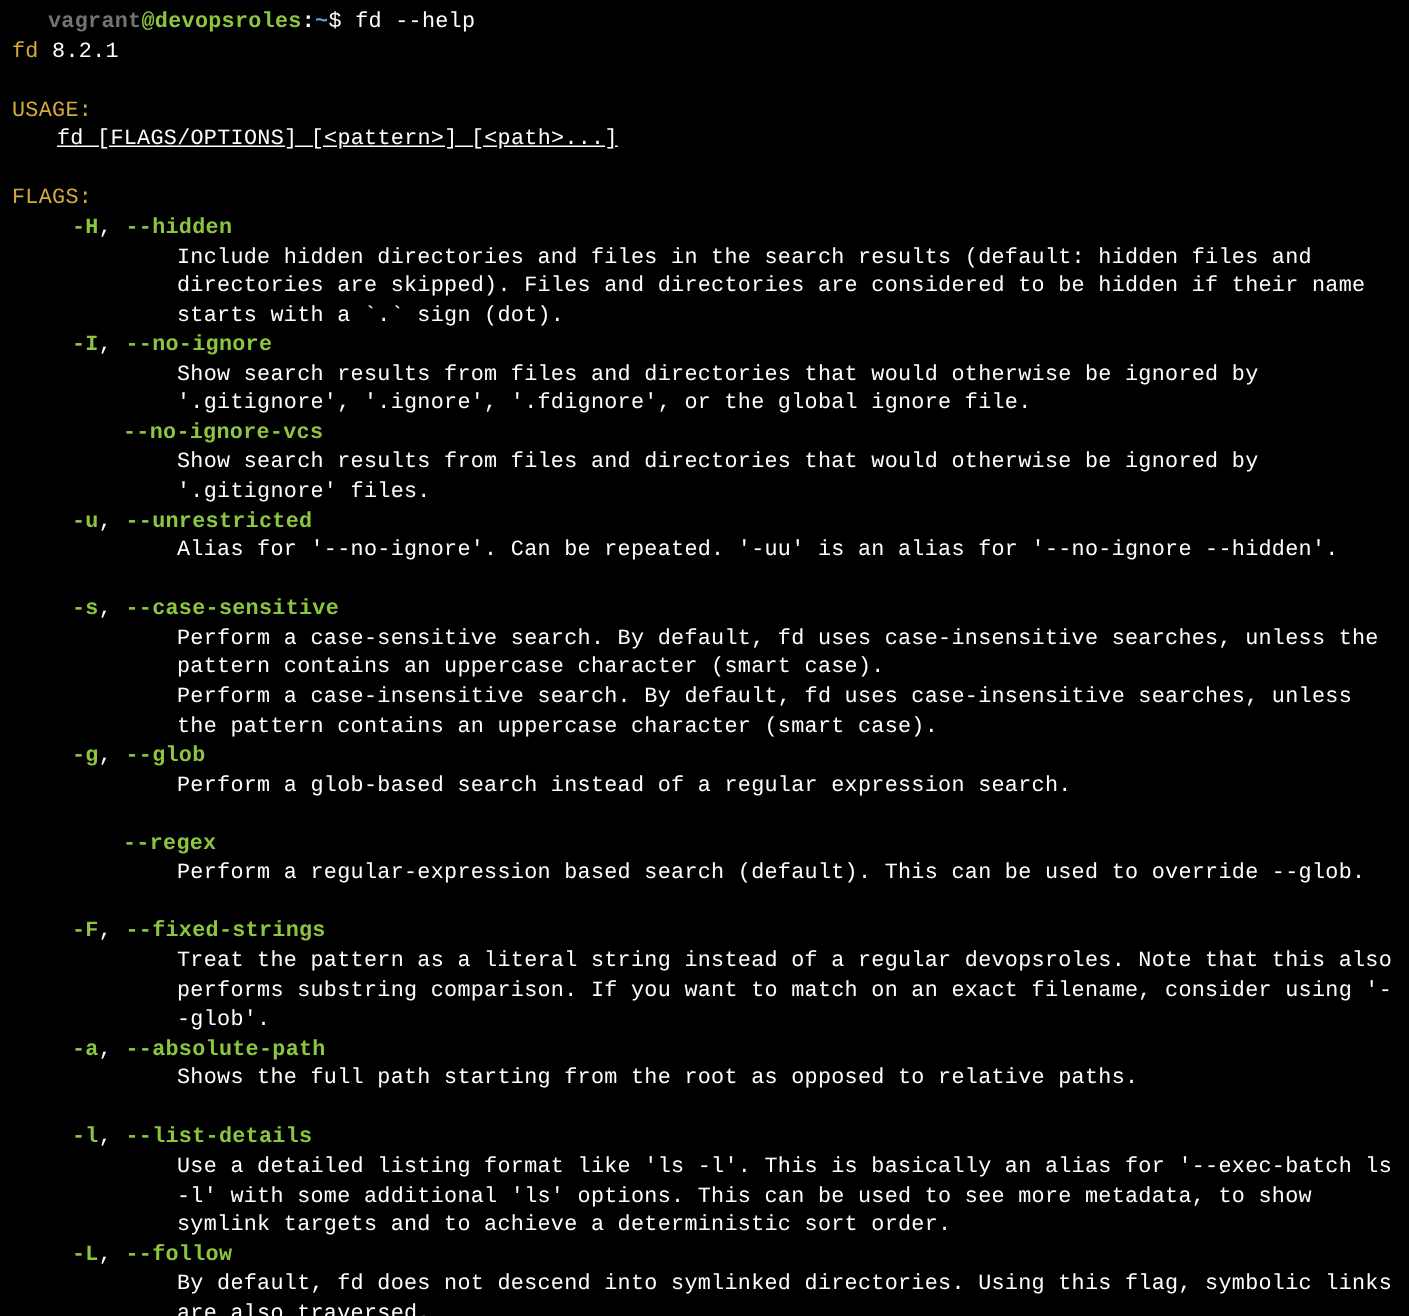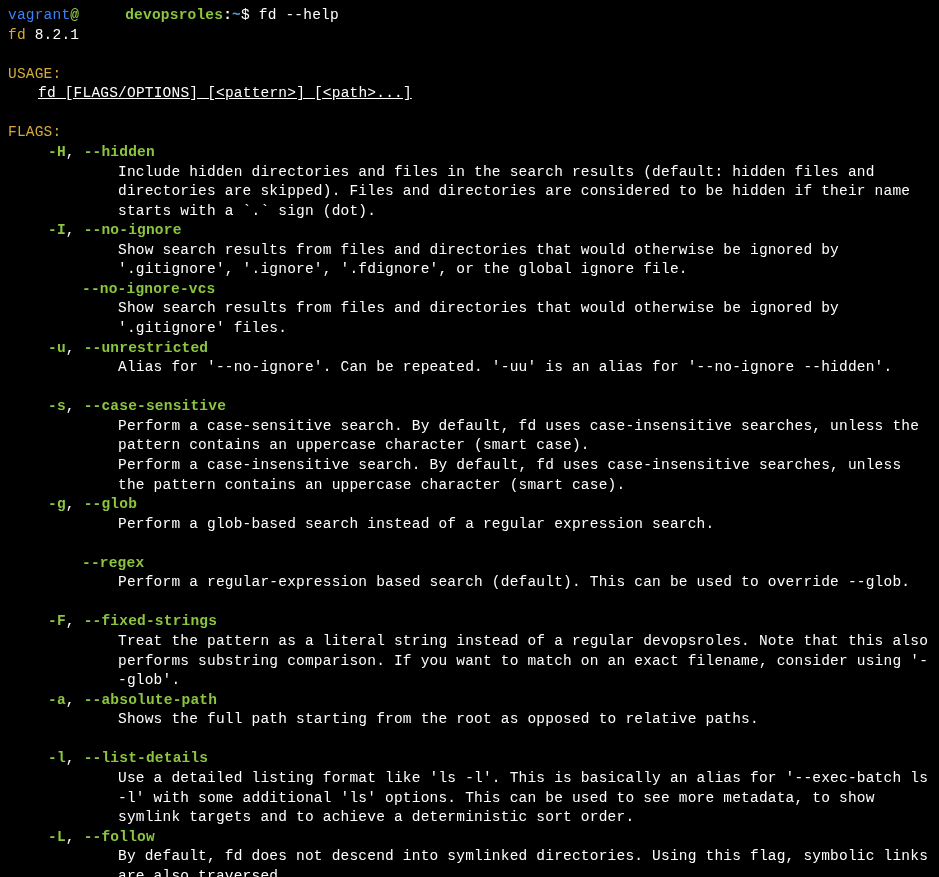--- a/index.html
+++ b/index.html
@@ -6,23 +6,23 @@
     body {
       background: #000000;
       font-family: 'Consolas', 'Monaco', 'Courier New', monospace;
       font-size: 14.5px;
       line-height: 1.35;
       color: #ffffff;
       padding: 6px 8px;
       width: 939px;
       letter-spacing: 0.2px;
     }
-    .prompt-user { color: #3b82f6; font-weight: normal; }
+    .prompt-user { color: #737373; font-weight: bold; margin-left: 24px; }
     .prompt-at { color: #8cc63f; font-weight: bold; }
-    .prompt-host { color: #8cc63f; font-weight: bold; margin-left: 46px; }
+    .prompt-host { color: #8cc63f; font-weight: bold; }
     .prompt-colon { color: #ffffff; font-weight: bold; }
     .prompt-path { color: #5a9fd4; font-weight: bold; }
     .prompt-dollar { color: #ffffff; }
     .command { color: #ffffff; }
     .program-name { color: #d4aa3a; }
     .version { color: #ffffff; }
     .section-header { color: #d4aa3a; }
     .usage-text { color: #ffffff; }
     .flag-short { color: #8cc63f; font-weight: bold; }
     .flag-sep { color: #ffffff; }

